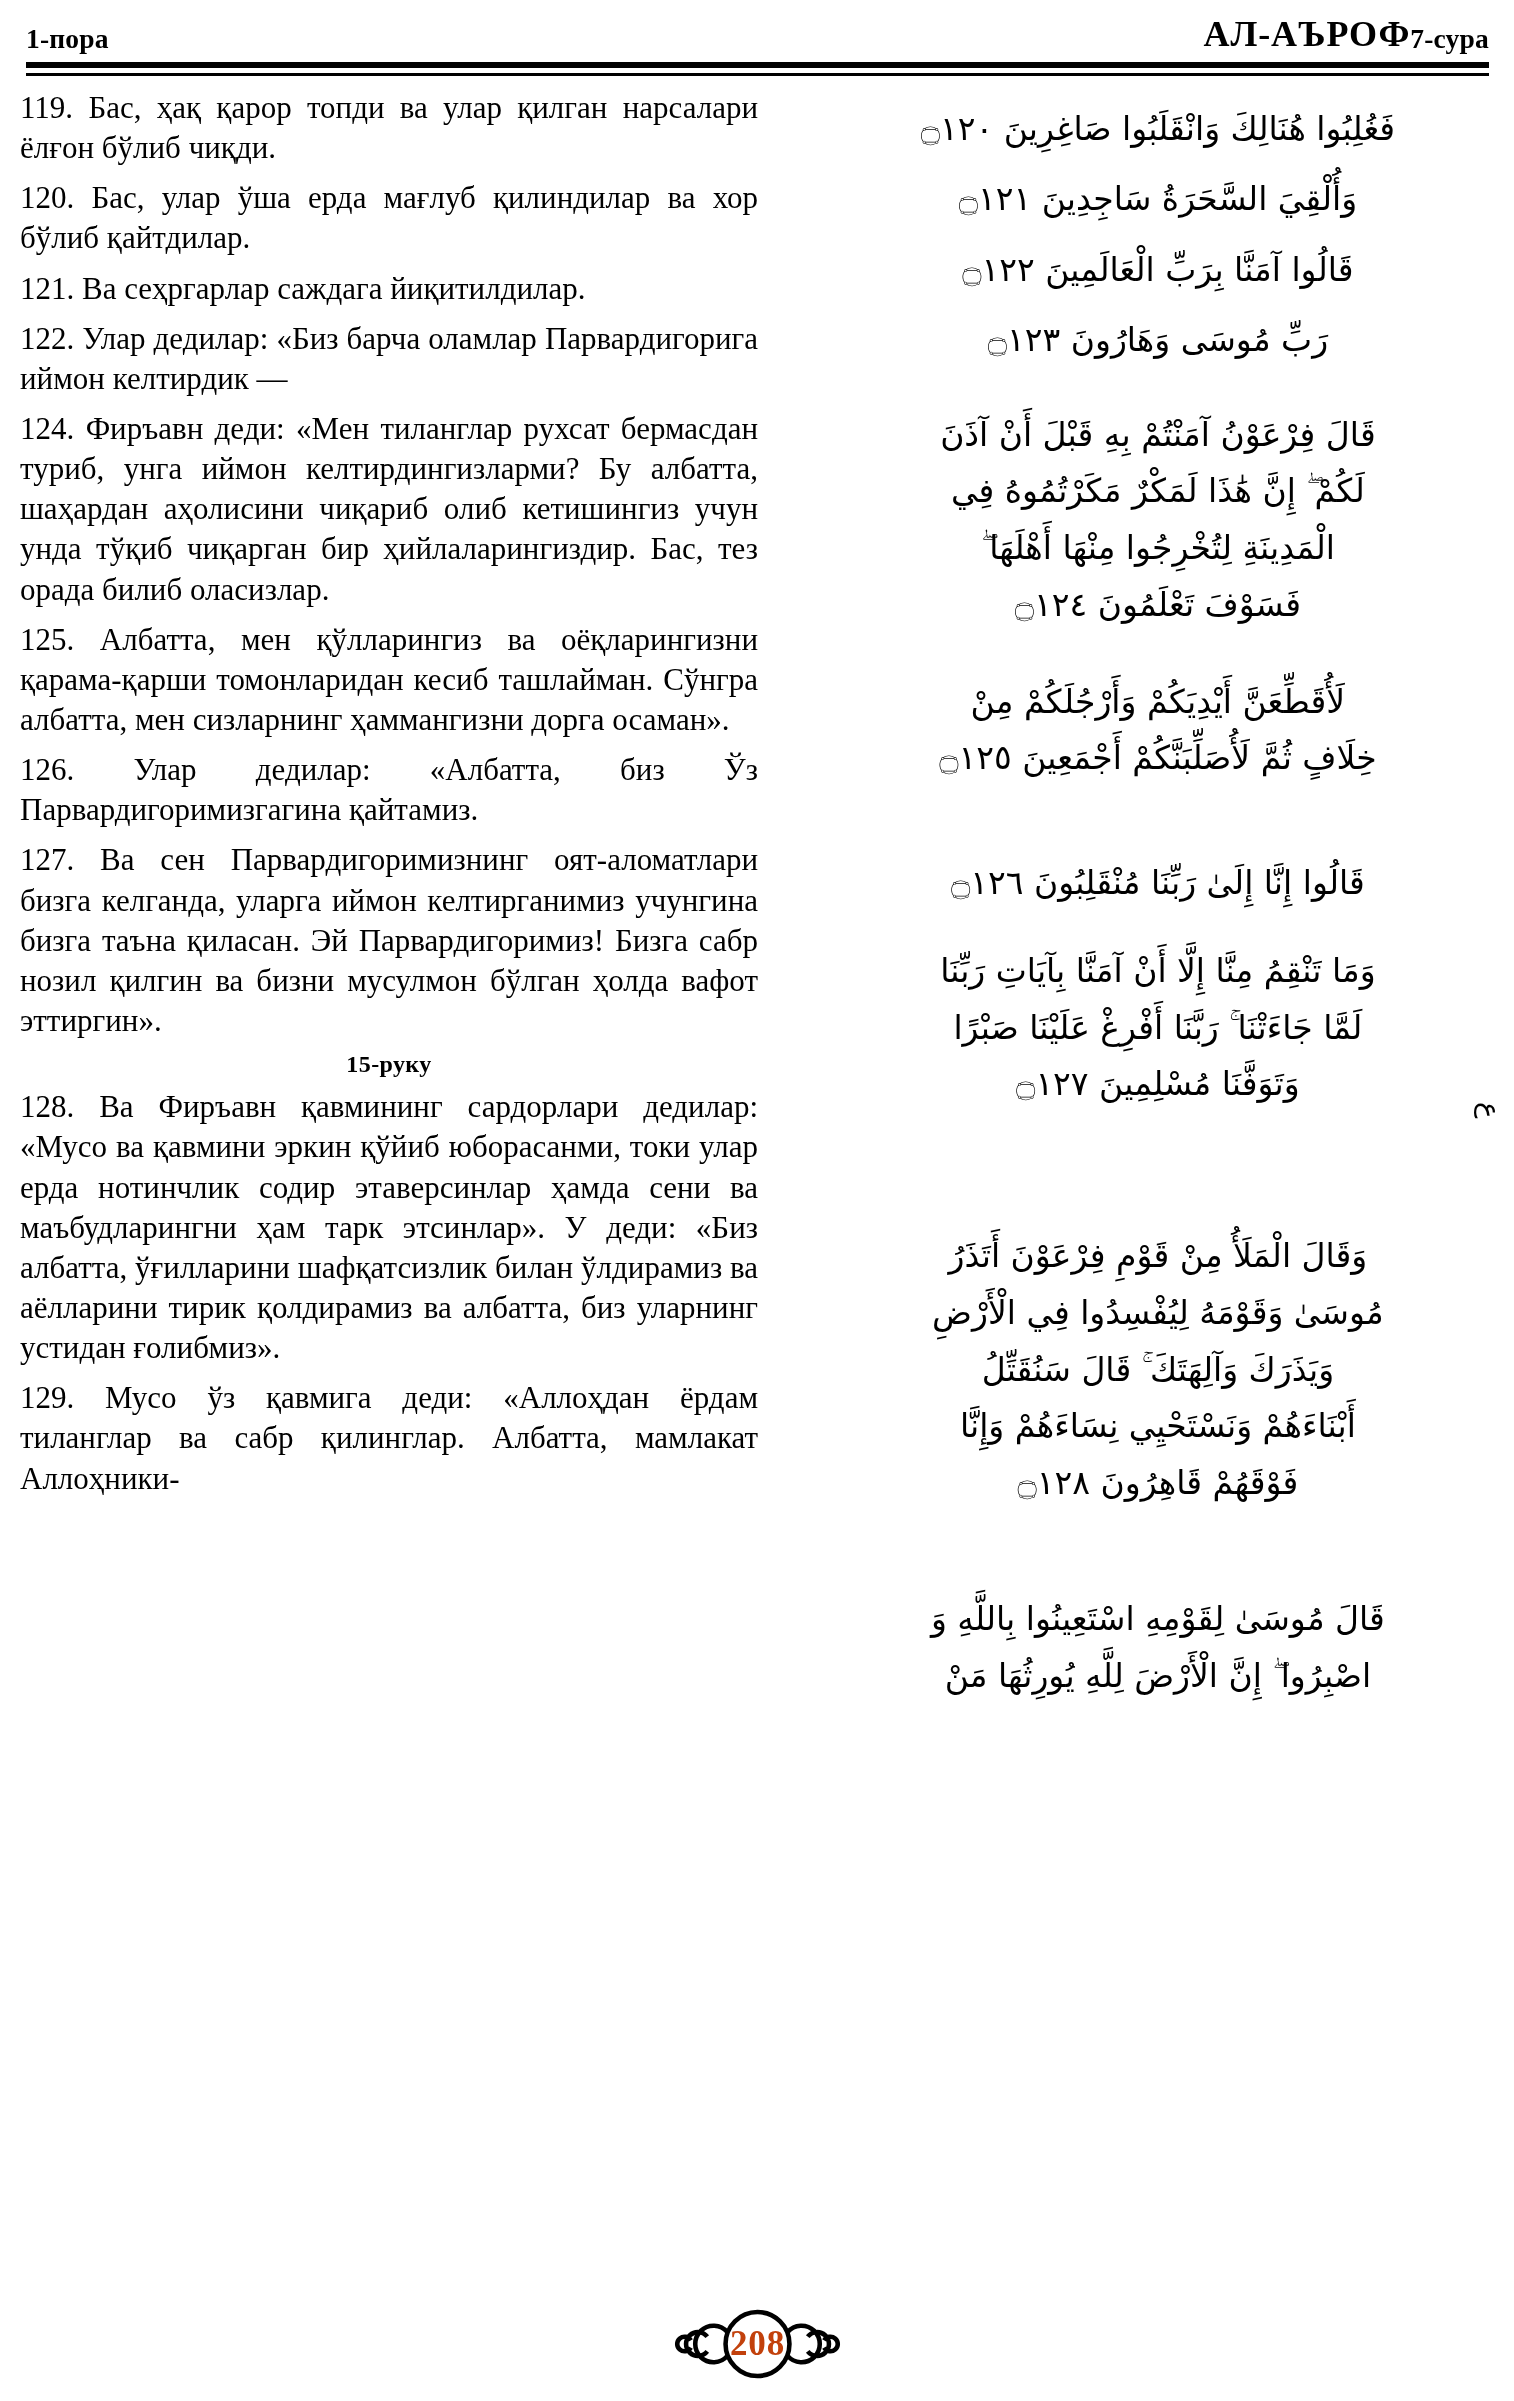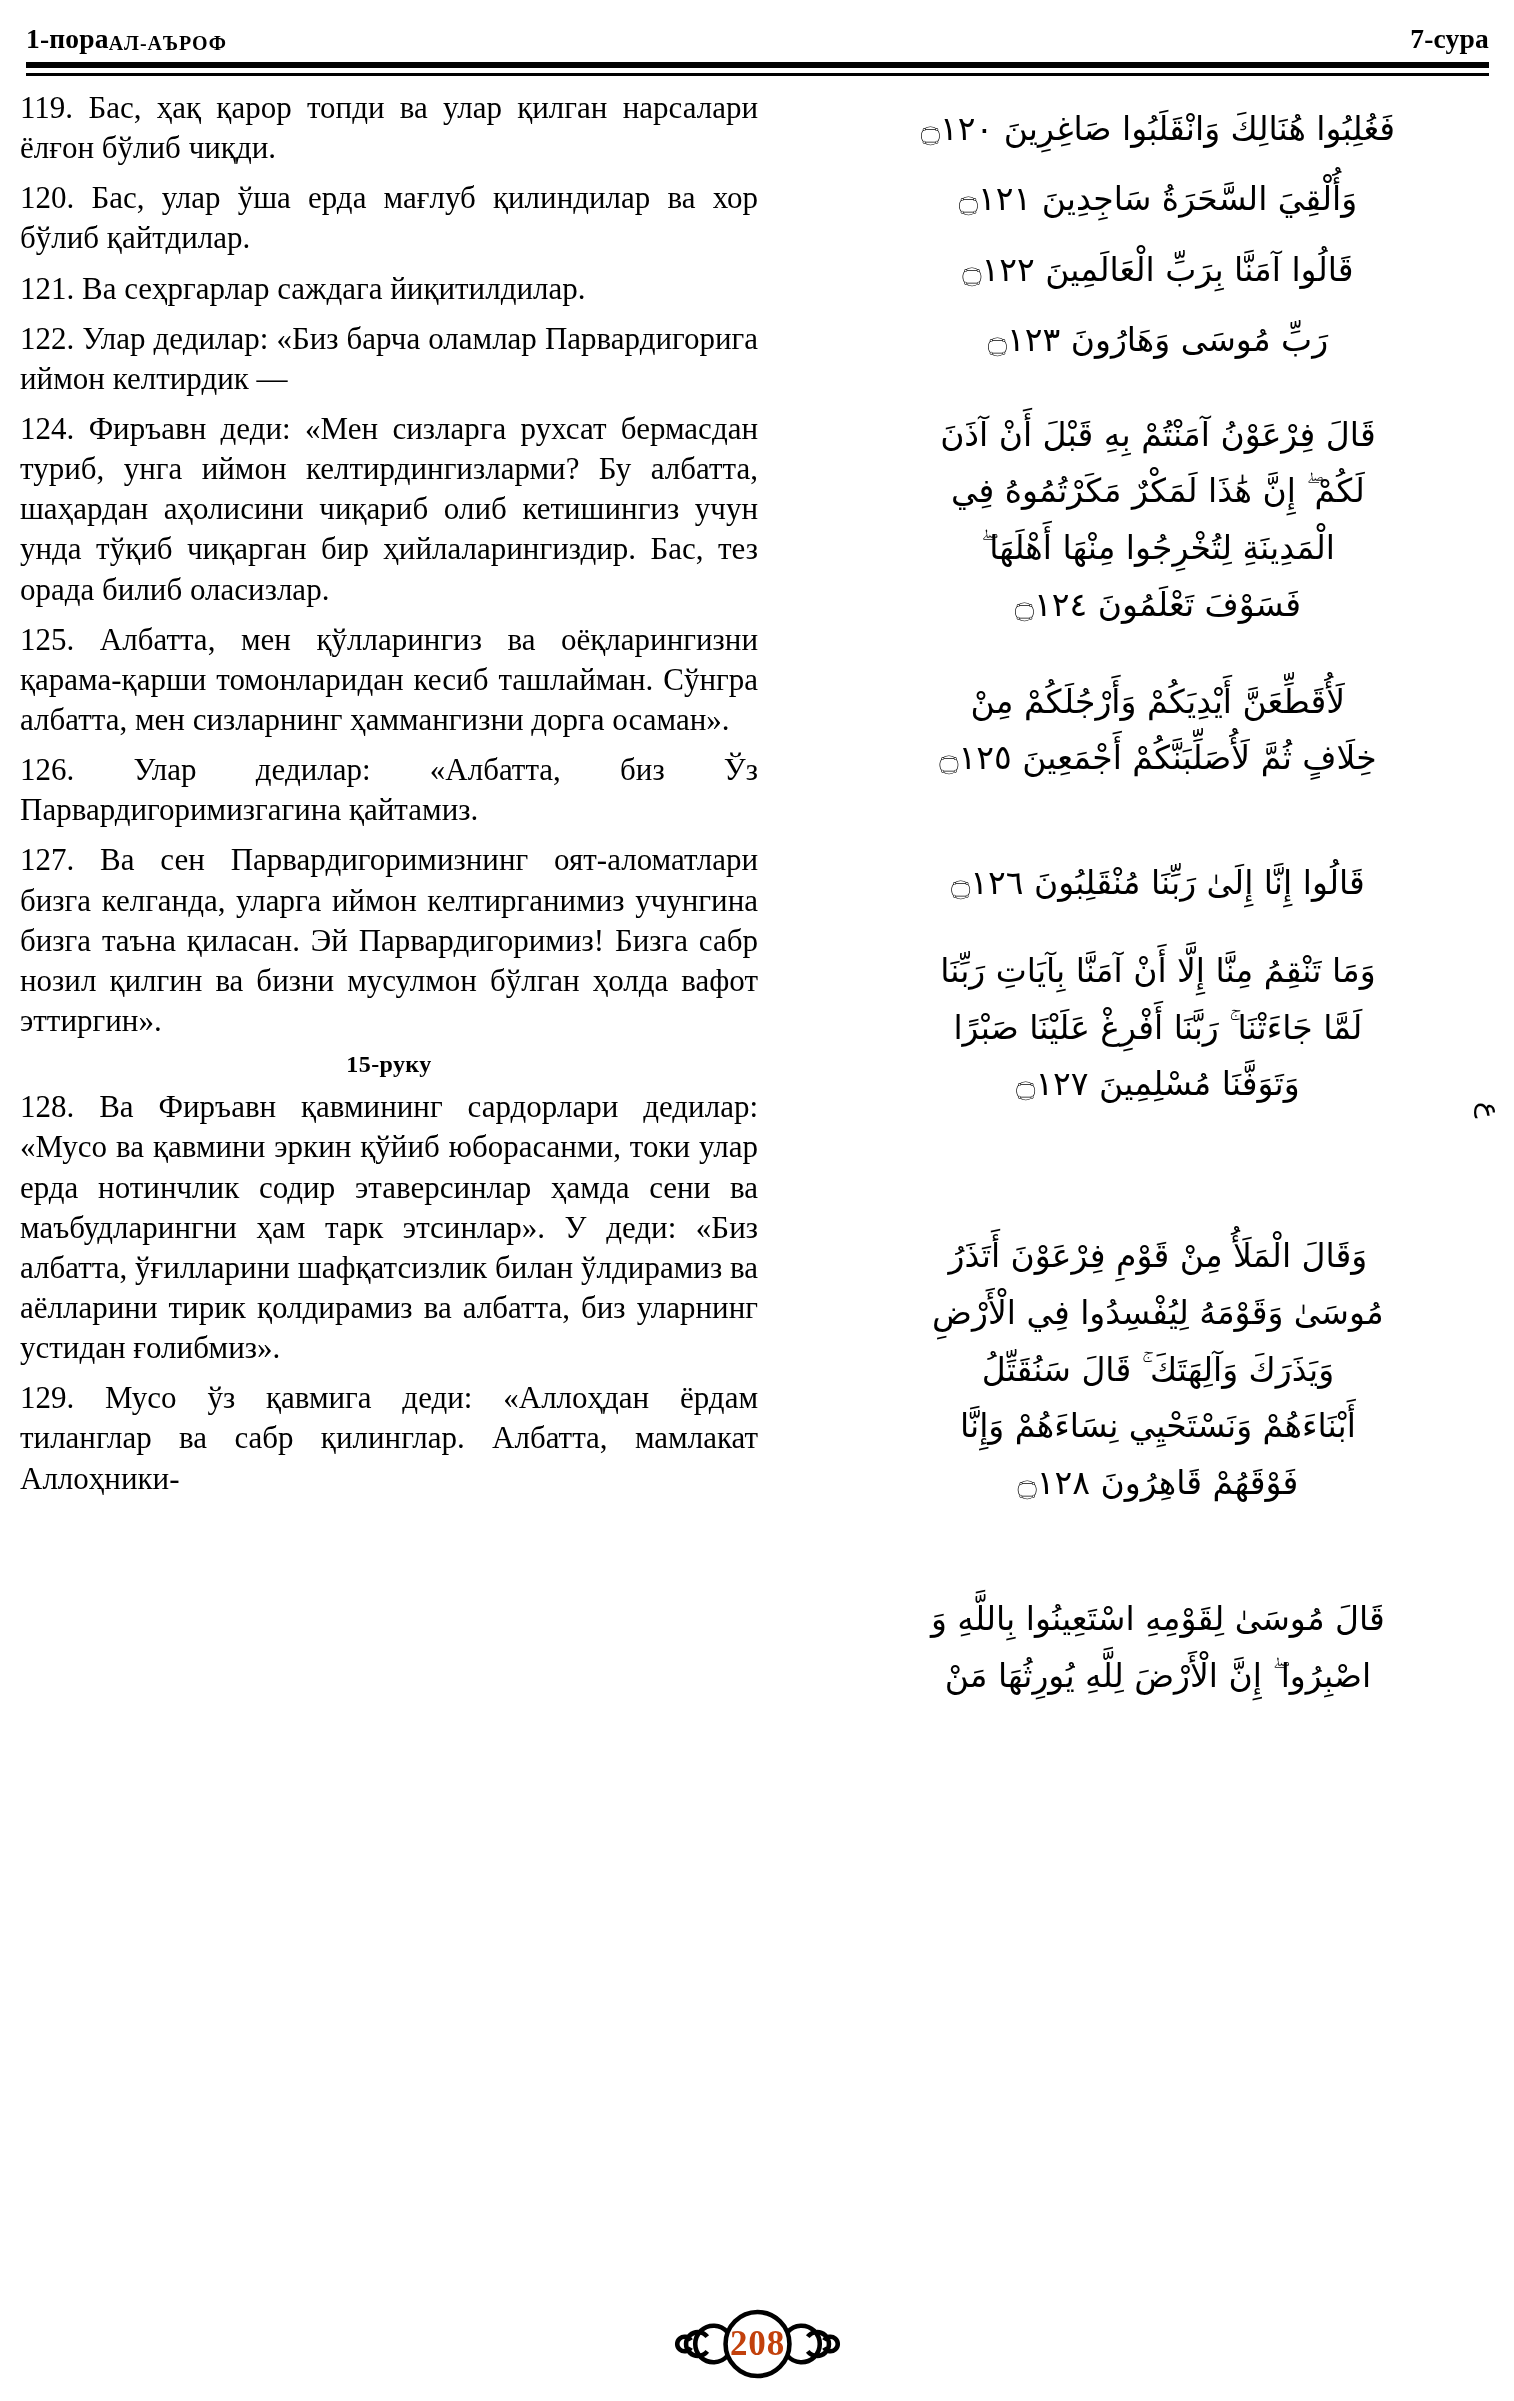--- a/index.html
+++ b/index.html
@@ -21,22 +21,22 @@
   }
   .hdr-row{
     display:flex;align-items:flex-end;justify-content:space-between;
     height:42px;
   }
   .hdr-left,.hdr-right{
     font-weight:bold;font-size:27.5px;letter-spacing:0.2px;
     white-space:nowrap;
   }
   .hdr-center{
-    font-weight:bold;font-size:20px;letter-spacing:0.9px;
-    flex:1;text-align:left;white-space:nowrap;
+    font-weight:bold;font-size:36px;letter-spacing:0.9px;
+    flex:1;text-align:right;white-space:nowrap;
   }
   .rule-thick{
     position:absolute;left:0;right:0;top:49px;height:6.4px;background:#000;
   }
   .rule-thin{
     position:absolute;left:0;right:0;top:60px;height:2.7px;background:#000;
   }
 
   
   .body-cols{
@@ -146,21 +146,21 @@
       </p>
 
       <p class="verse">
         <span class="vnum">122.</span>
         <span>Улар дедилар: «Биз барча оламлар Парвардигорига иймон келтирдик —</span>
       </p>
 
 
       <p class="verse">
         <span class="vnum">124.</span>
-        <span>Фиръавн деди: «Мен сизларга рухсат бермасдан туриб, унга иймон келтирдингизларми? Бу албатта, шаҳардан аҳолисини чиқариб олиб кетишингиз учун унда тўқиб чиқарган бир ҳийлаларингиздир. Бас, тез орада билиб оласизлар.</span>
+        <span>Фиръавн деди: «Мен тиланглар рухсат бермасдан туриб, унга иймон келтирдингизларми? Бу албатта, шаҳардан аҳолисини чиқариб олиб кетишингиз учун унда тўқиб чиқарган бир ҳийлаларингиздир. Бас, тез орада билиб оласизлар.</span>
       </p>
 
       <p class="verse">
         <span class="vnum">125.</span>
         <span>Албатта, мен қўлларингиз ва оёқларингизни қарама-қарши томонларидан кесиб ташлайман. Сўнгра албатта, мен сизларнинг ҳаммангизни дорга осаман».</span>
       </p>
 
       <p class="verse">
         <span class="vnum">126.</span>
         <span>Улар дедилар: «Албатта, биз Ўз Парвардигоримизгагина қайтамиз.</span>

